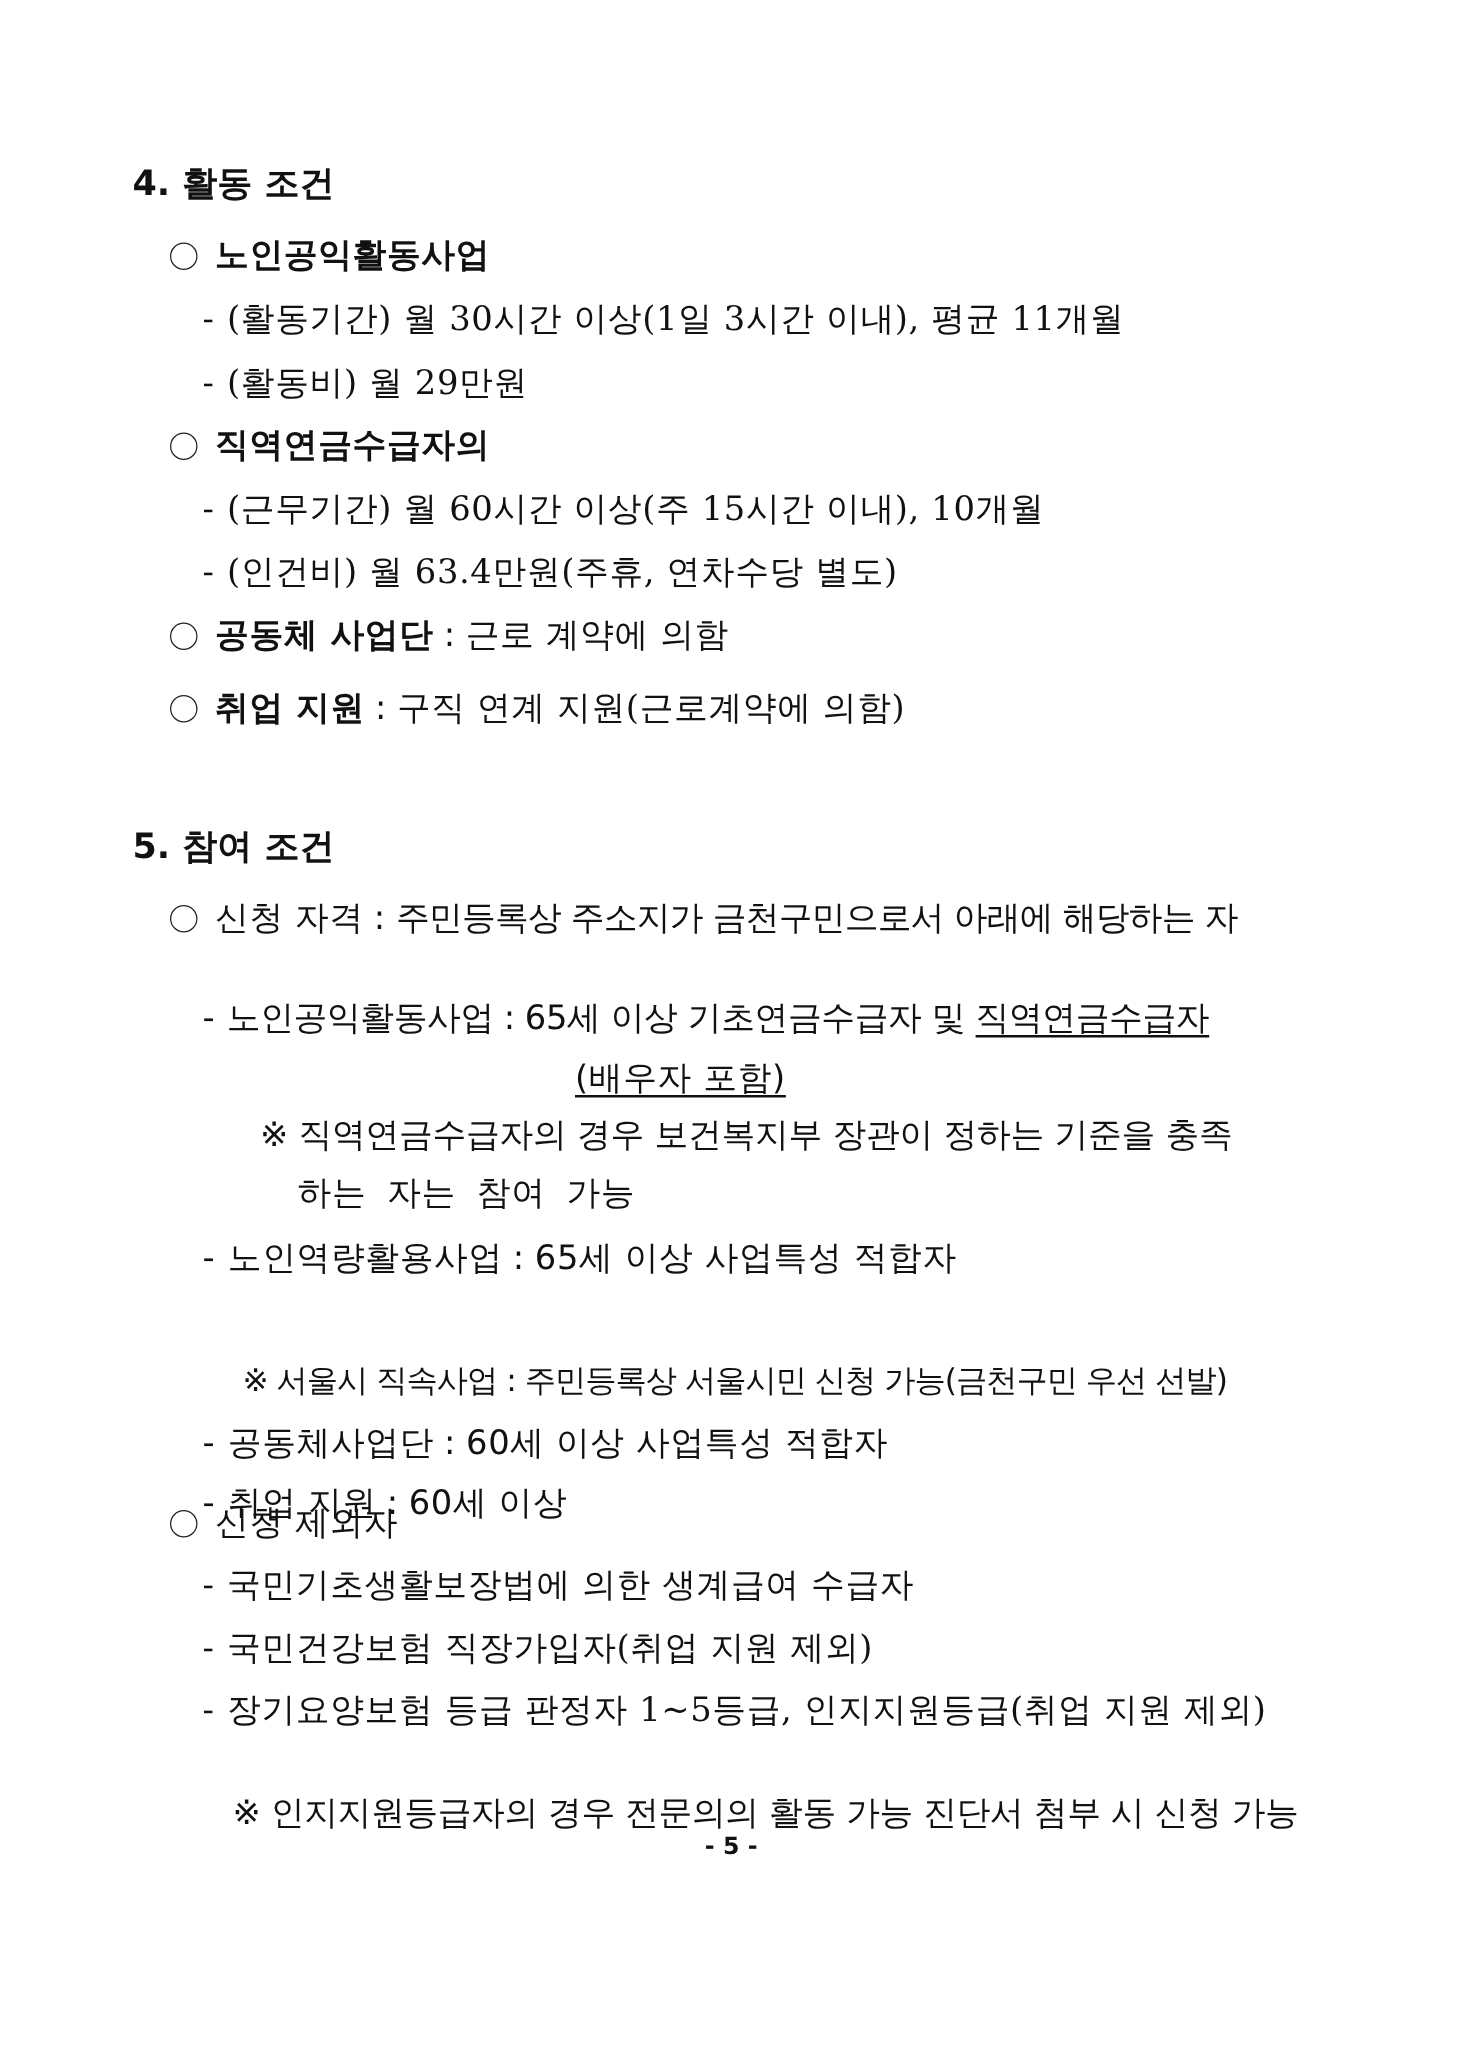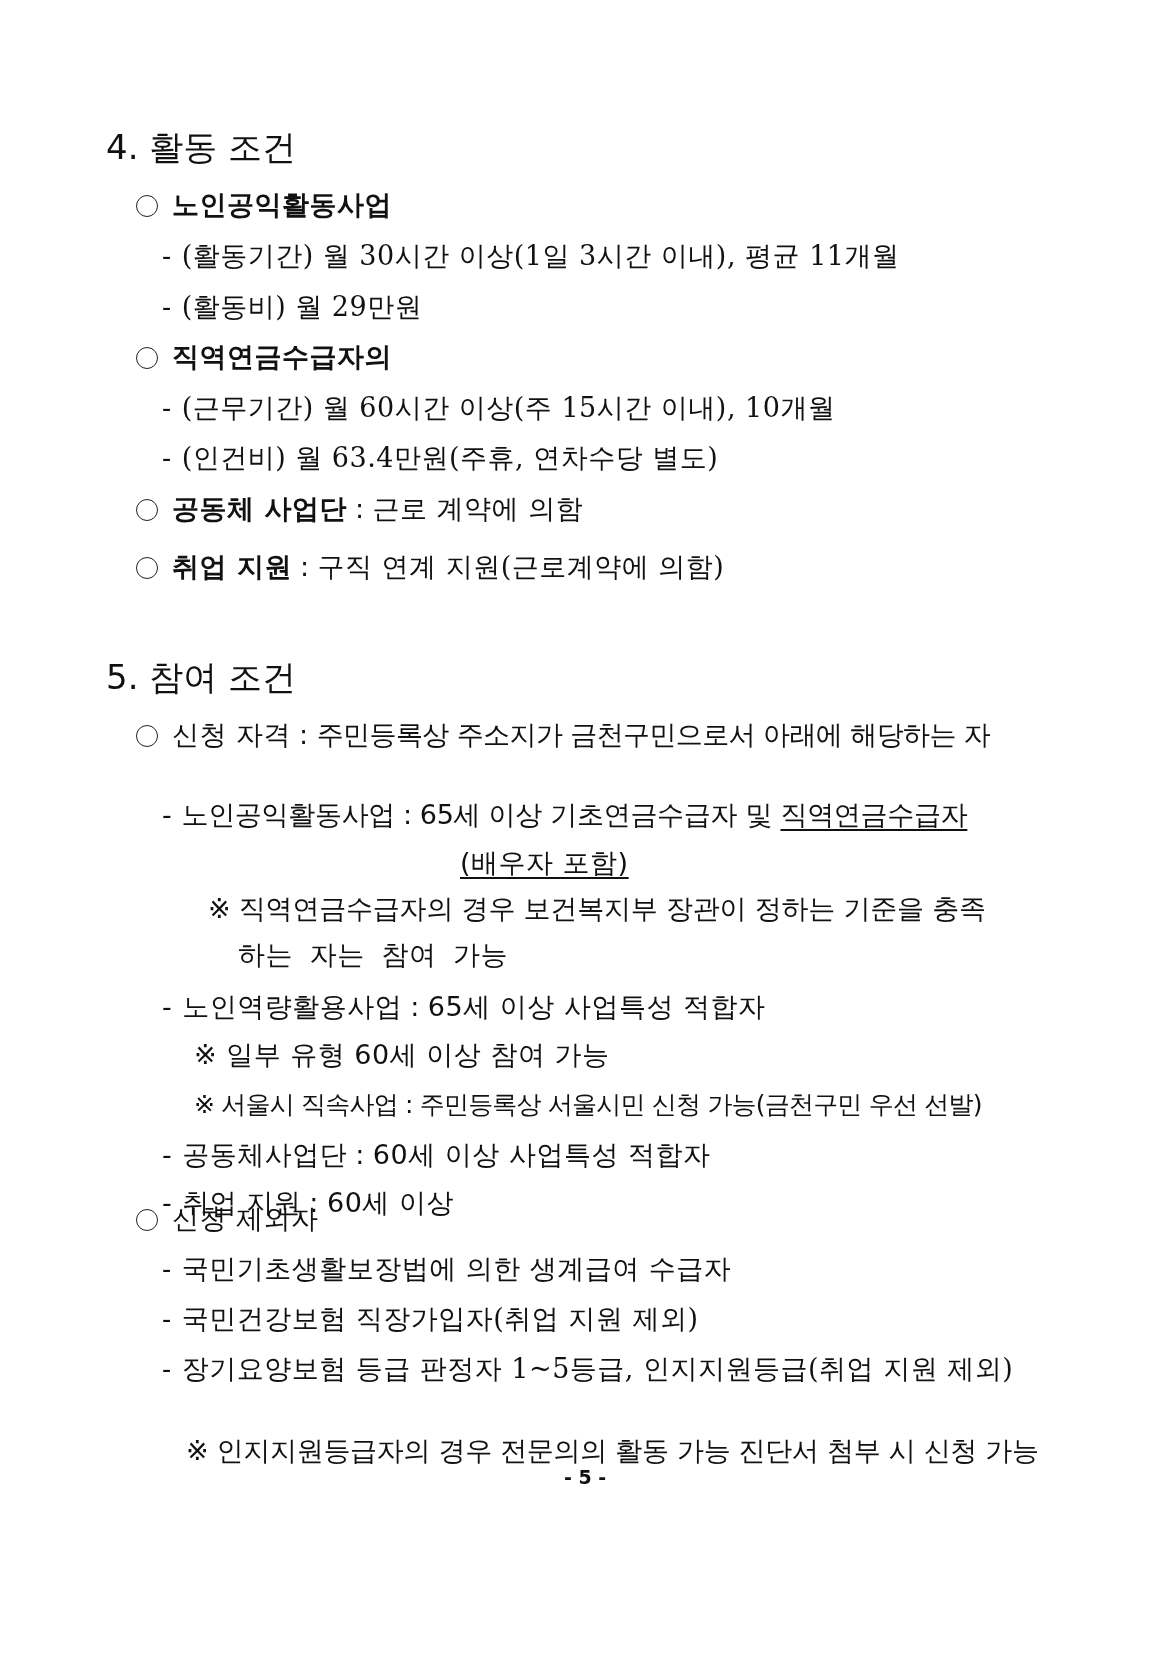--- a/index.html
+++ b/index.html
@@ -23,22 +23,22 @@
     }
     .line {
       position: absolute;
       white-space: nowrap;
       font-size: 27px;
       line-height: 34px;
       letter-spacing: 0.5px;
     }
     .heading {
       font-family: "DejaVu Sans", "Liberation Sans", sans-serif;
-      font-weight: normal;
-      font-size: 34px;
+      font-weight: bold;
+      font-size: 28px;
       line-height: 38px;
       letter-spacing: 0px;
     }
     .bold-sans {
       font-family: "DejaVu Sans", "Liberation Sans", sans-serif;
       font-weight: bold;
     }
     .sans {
       font-family: "DejaVu Sans", "Liberation Sans", sans-serif;
       font-weight: normal;
@@ -111,21 +111,20 @@
   <div class="line sans" style="left:162px; top:766px; letter-spacing:-0.3px;">
     <span class="dash">-</span><span>노인공익활동사업</span><span class="sep">:</span><span>65세 이상 기초연금수급자 및</span> <span class="ul">직역연금수급자</span>
   </div>
   <div class="line sans ul" style="left:460px; top:814px;">(배우자 포함)</div>
   <div class="line sans" style="left:208px; top:860px; letter-spacing:-0.2px;">※ 직역연금수급자의 경우 보건복지부 장관이 정하는 기준을 충족</div>
   <div class="line sans" style="left:238px; top:908px;font-family:Liberation Mono, monospace;">하는 자는 참여 가능</div>
 
   <div class="line sans" style="left:162px; top:958px;">
     <span class="dash">-</span><span>노인역량활용사업</span><span class="sep">:</span><span>65세 이상 사업특성 적합자</span>
   </div>
-  <div class="line sans" style="left:194px; top:1006px;">※ 일부 유형 60세 이상 참여 가능</div>
   <div class="line sans" style="left:194px; top:1056px; letter-spacing:-0.8px; font-size:25px;">※ 서울시 직속사업 : 주민등록상 서울시민 신청 가능(금천구민 우선 선발)</div>
 
   <div class="line sans" style="left:162px; top:1106px;">
     <span class="dash">-</span><span>공동체사업단</span><span class="sep">:</span><span>60세 이상 사업특성 적합자</span>
   </div>
   <div class="line sans" style="left:162px; top:1154px;">
     <span class="dash">-</span><span>취업 지원</span><span class="sep">:</span><span>60세 이상</span>
   </div>
 
   <div class="line" style="left:136px; top:1202px;">

